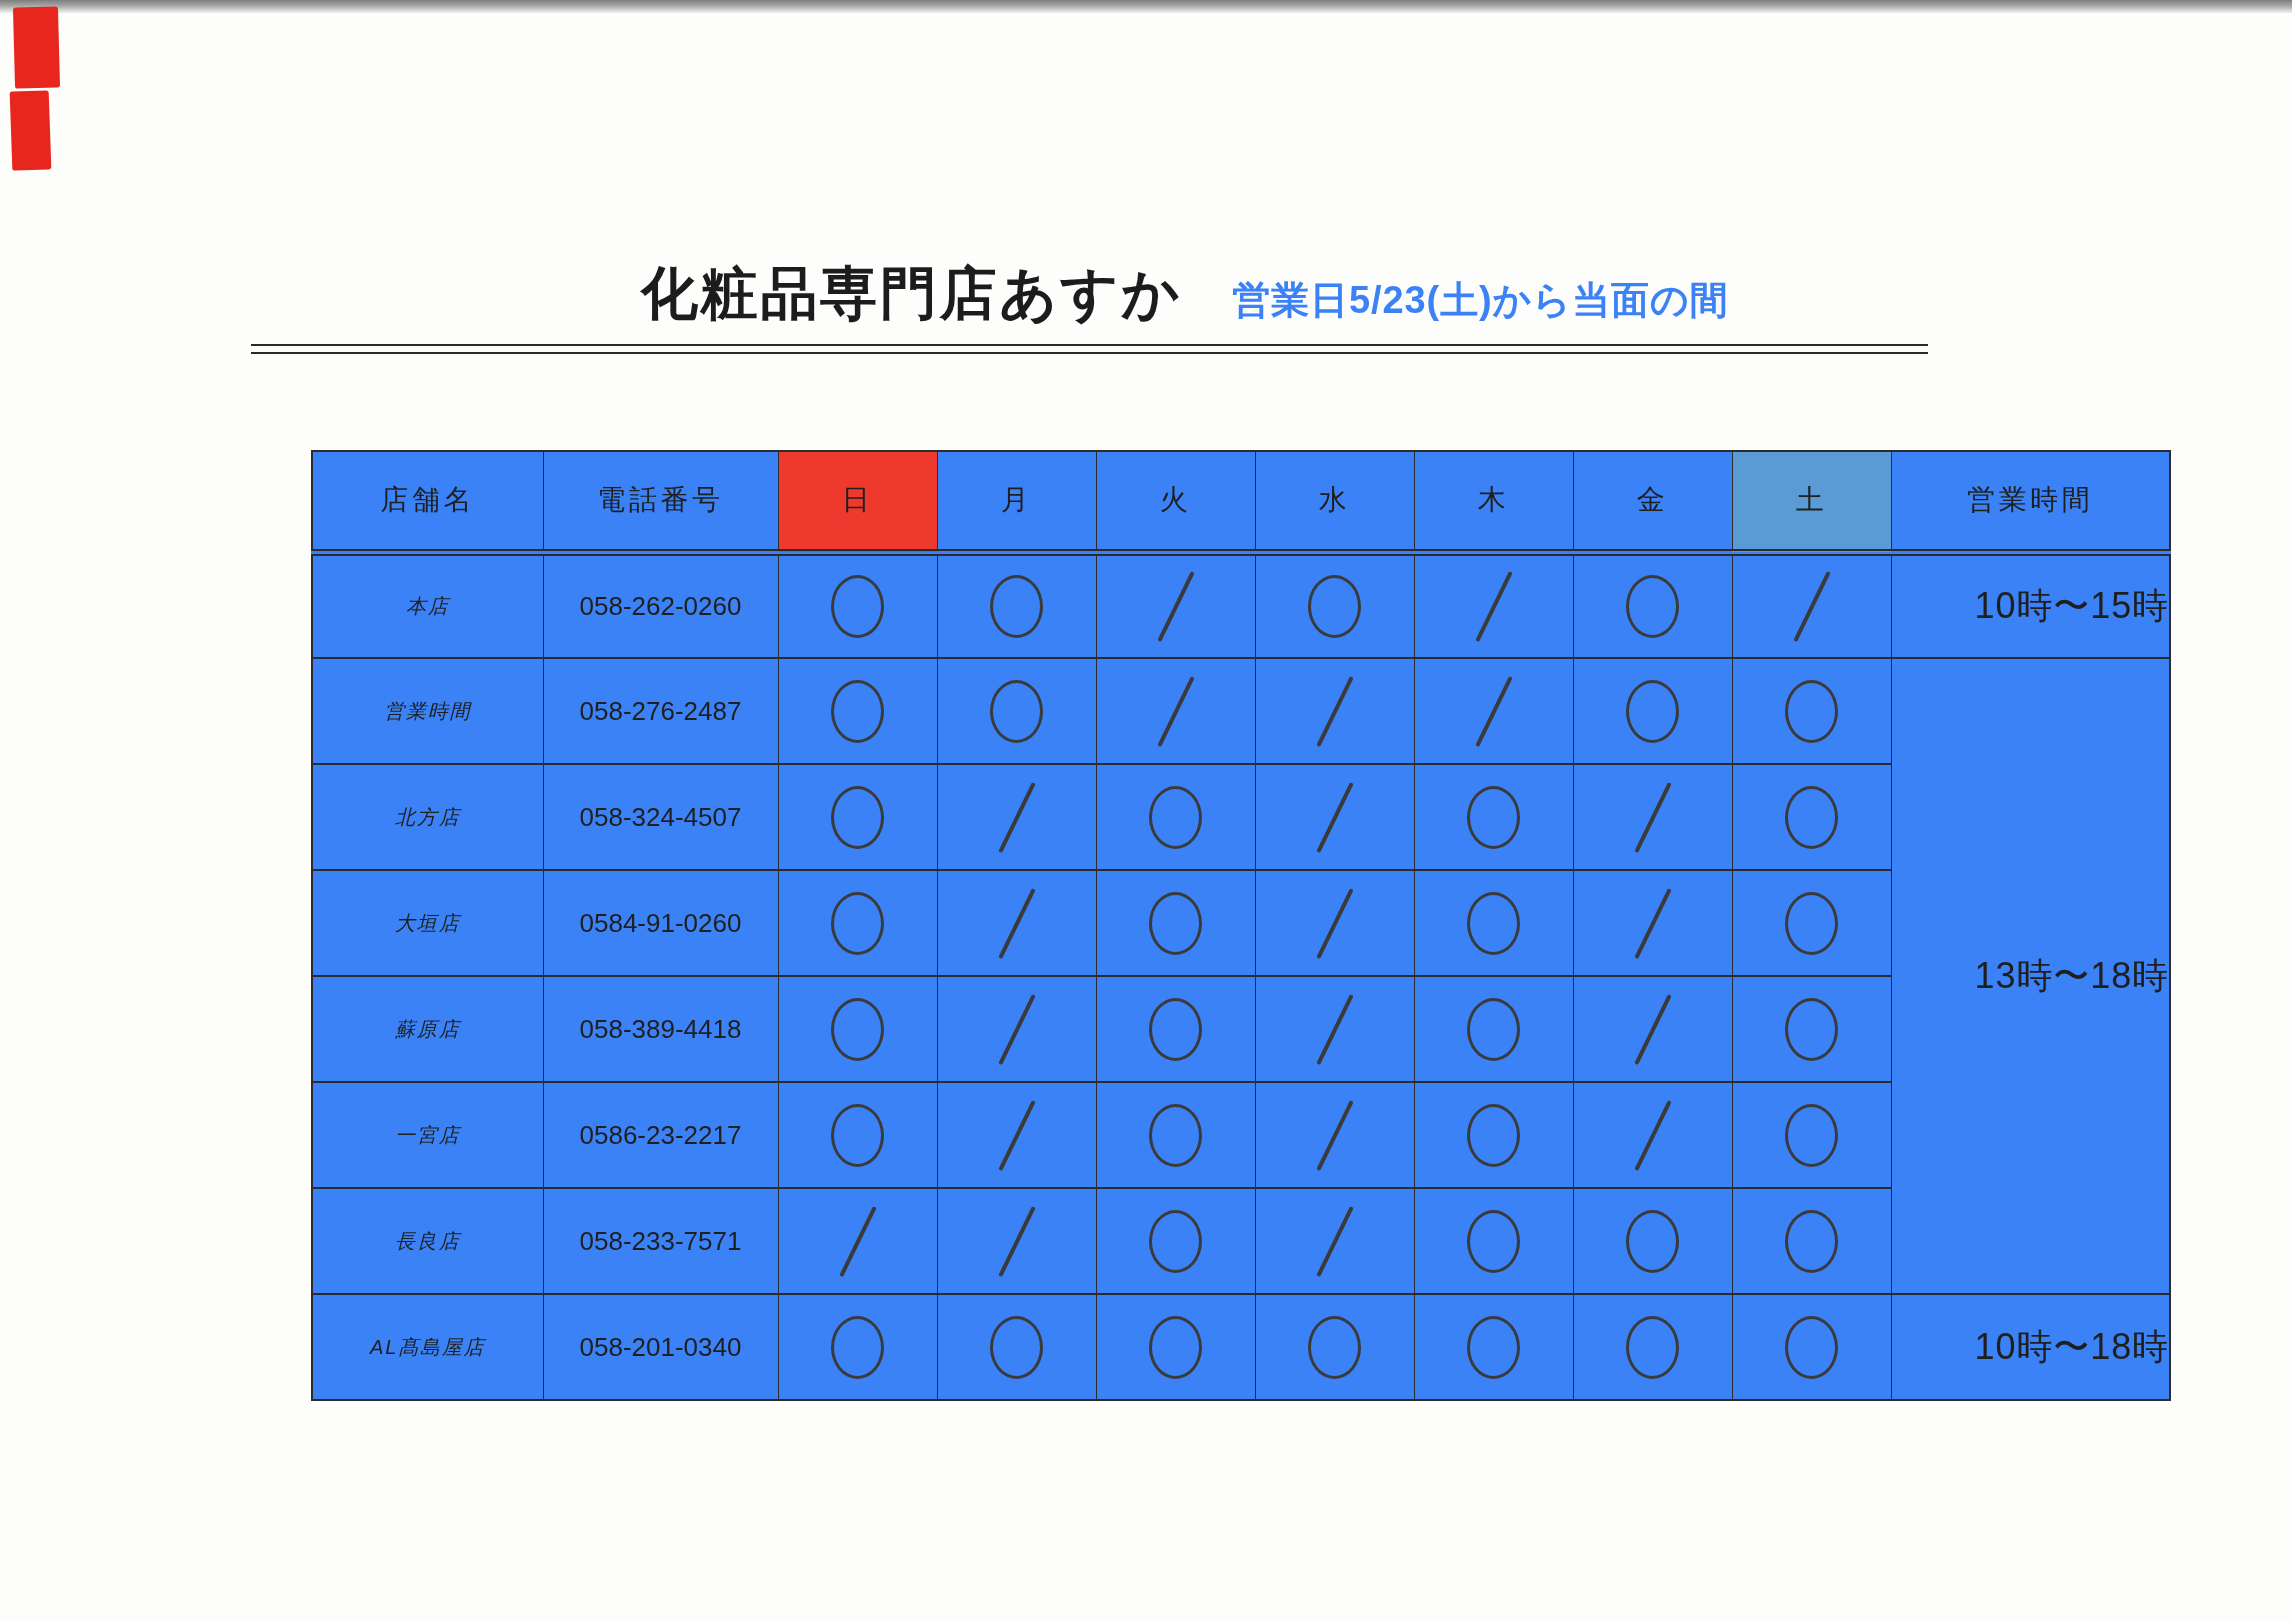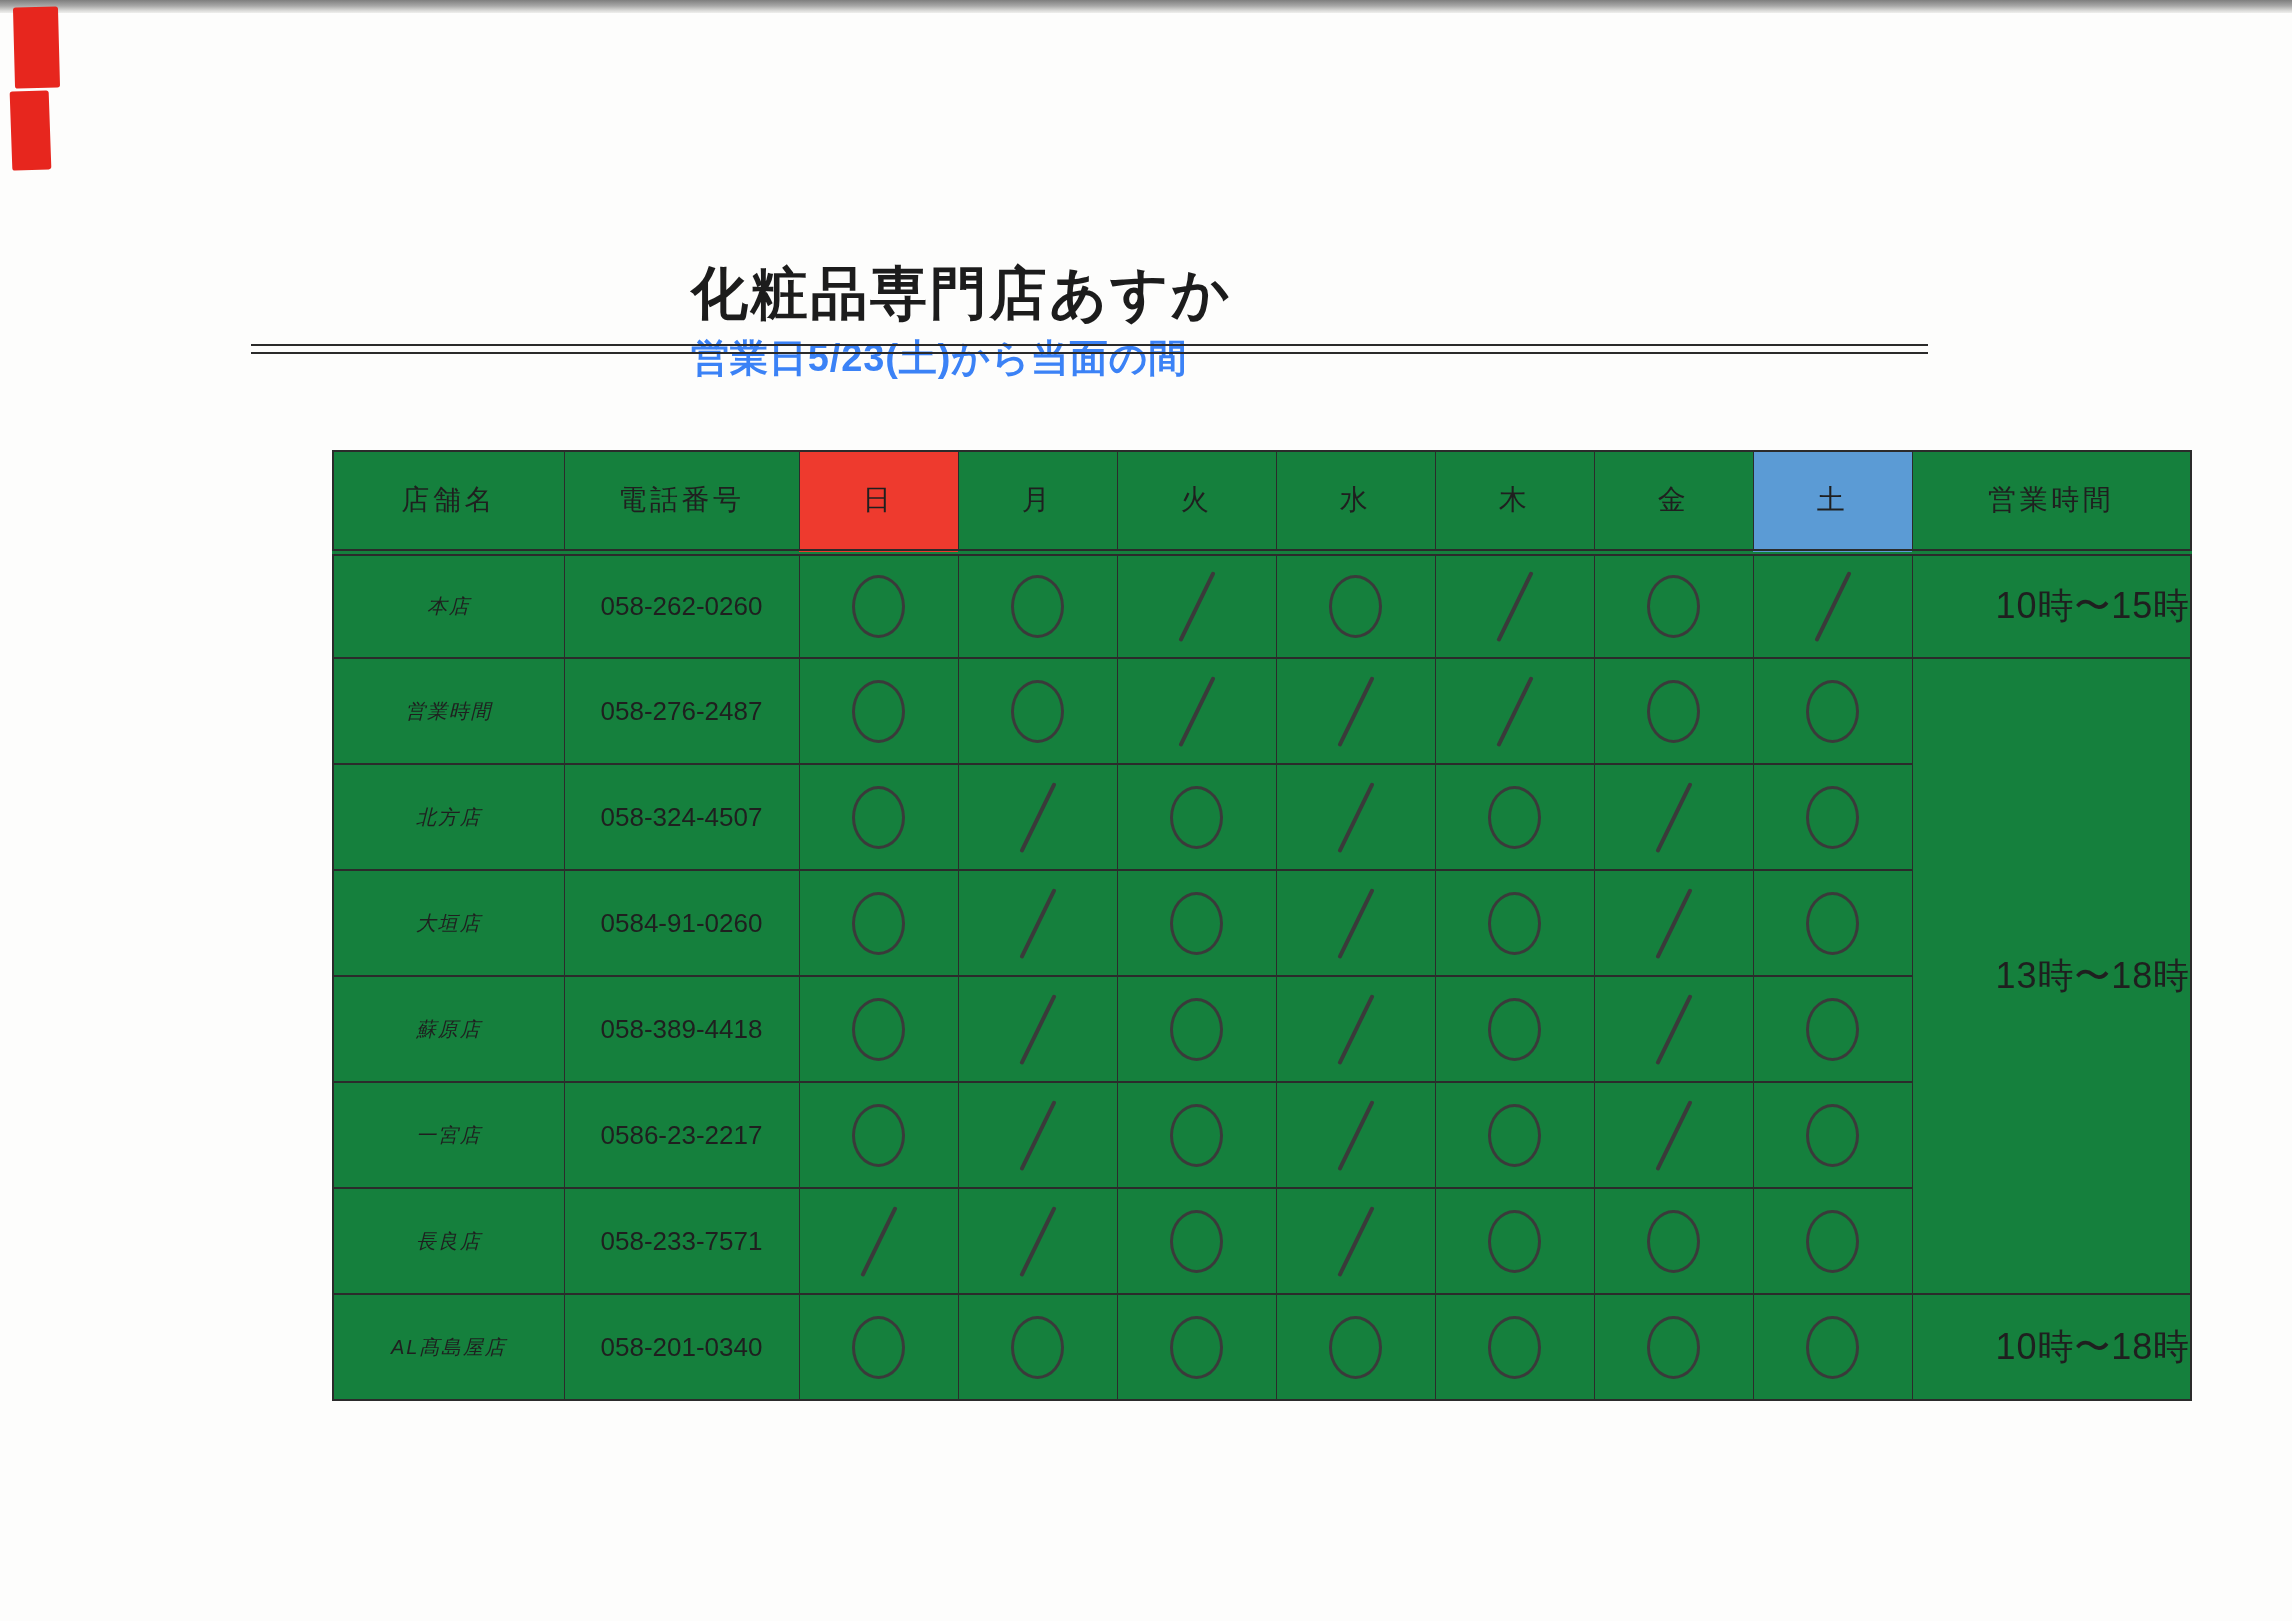--- a/index.html
+++ b/index.html
@@ -27,21 +27,20 @@
   }
   .red-mark-1 { left: 14.3px; top: 7.2px;  width: 45px; height: 81px; transform: rotate(-1.5deg); }
   .red-mark-2 { left: 10.7px; top: 91px; width: 39px; height: 79px; transform: rotate(-2deg); }
 
   .title-row {
     position: absolute;
     left: 641px; top: 256px;
     display: flex;
     align-items: baseline;
     white-space: nowrap;
-    flex-direction: column;
   }
   .doc-title {
     font-size: 57px;
     font-weight: 700;
     letter-spacing: 2.7px;
     color: #1c1c1c;
   }
   .doc-subtitle {
     font-size: 38px;
     font-weight: 700;
@@ -55,23 +54,22 @@
     width: 1677px; height: 6.3px;
     border-top: 2.7px solid #2a2a2a;
     border-bottom: 2.7px solid #2a2a2a;
   }
 
   table.schedule {
     position: absolute;
     left: 311px; top: 450px;
     border-collapse: collapse;
     table-layout: fixed;
-    background: #15803d;
+    background: #3b82f6;
     border: 2.7px solid #2b2b2b;
-    margin-left: 21px;
   }
   .schedule th, .schedule td {
     border-left: 1.8px solid #2b2b2b;
     border-right: 1.8px solid #2b2b2b;
     border-top: 2.7px solid #2b2b2b;
     border-bottom: 2.7px solid #2b2b2b;
     text-align: center;
     vertical-align: middle;
     padding: 0;
   }

